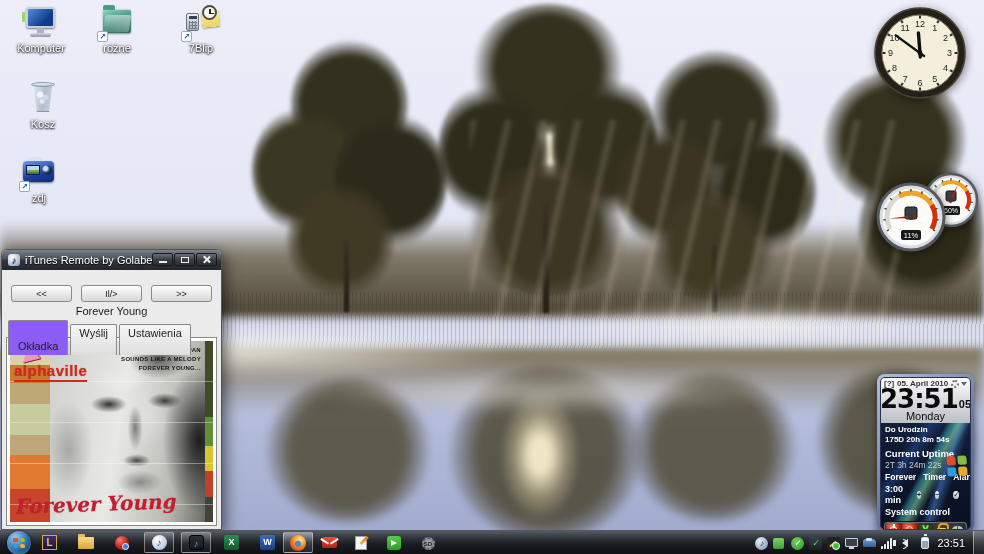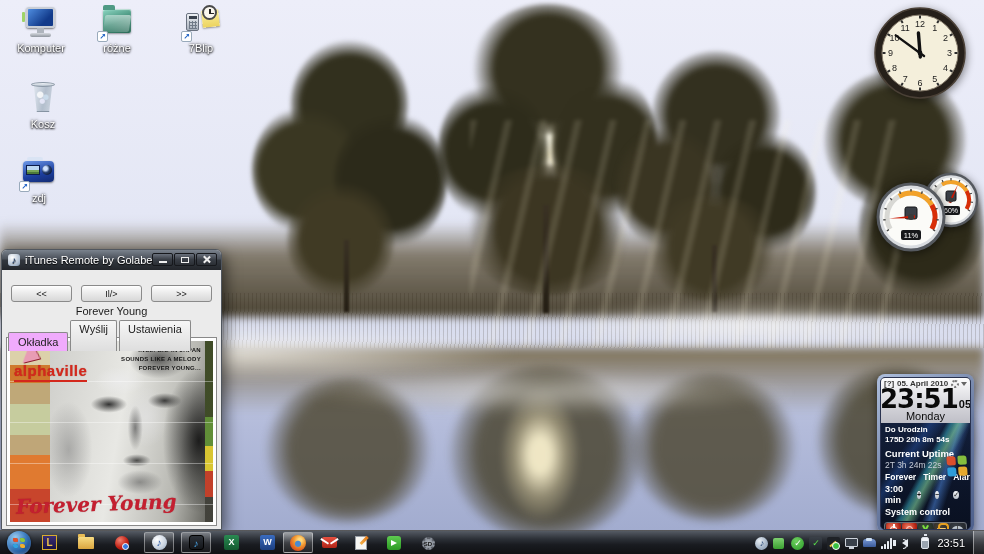--- a/index.html
+++ b/index.html
@@ -157,21 +157,21 @@
   .cap .clx:before,.cap .clx:after{content:"";position:absolute;left:4px;top:0;width:1.6px;height:9px;background:#eee;}
   .cap .clx:before{transform:rotate(45deg);}
   .cap .clx:after{transform:rotate(-45deg);}
   .transport{position:absolute;left:9px;top:35px;right:9px;display:flex;justify-content:space-between;}
   .tbtn{width:61px;height:17px;font-size:9px;color:#222;border:1px solid #8a8a8a;border-radius:3px;
     background:linear-gradient(#fefefe,#ececec 45%,#d7d7d7);display:flex;align-items:center;justify-content:center;box-shadow:0 1px 0 rgba(255,255,255,.7) inset;}
   .track{position:absolute;left:0;top:55px;width:100%;text-align:center;font-size:11px;color:#1a1a1a;line-height:1.15;}
   .tabs{position:absolute;left:6px;top:70px;display:flex;align-items:flex-end;z-index:3;}
   .tab{padding:2px 8px 16px;font-size:11px;color:#222;border:1px solid #898989;border-bottom:none;border-radius:2px 2px 0 0;
     background:linear-gradient(#f6f6f6,#dedede);margin-right:2px;}
-  .tab.active{background:#f0abfc;padding:3px 9px 3px;position:relative;}
+  .tab.active{background:#8b5cf6;padding:19px 9px 3px;position:relative;}
   .panel{position:absolute;left:4px;right:4px;top:87px;bottom:3px;background:#fff;border:1px solid #898989;z-index:1;}
   .cover{position:absolute;left:3px;top:3px;right:3px;bottom:3px;background:#e4ddc8;overflow:hidden;}
   .cv-left{position:absolute;left:0;top:0;width:40px;height:100%;
     background:linear-gradient(to bottom,#dcd1aa 0 13%,#cf7a2e 13% 23%,#bfa878 23% 35%,#c6cc9e 35% 52%,#bfa678 52% 63%,#e07a30 63% 82%,#c8452c 82% 100%);}
   .cv-right{position:absolute;right:0;top:0;width:8px;height:100%;
     background:linear-gradient(to bottom,#37441f 0 42%,#5a8a30 42% 58%,#d8c42a 58% 72%,#c03822 72% 86%,#3a3a34 86% 100%);opacity:.95;}
   .cv-face{position:absolute;left:40px;right:8px;top:0;bottom:0;
     background:
       radial-gradient(ellipse 26px 12px at 38% 35%,rgba(20,20,20,.85),transparent 70%),
       radial-gradient(ellipse 24px 11px at 74% 33%,rgba(25,25,25,.8),transparent 70%),

